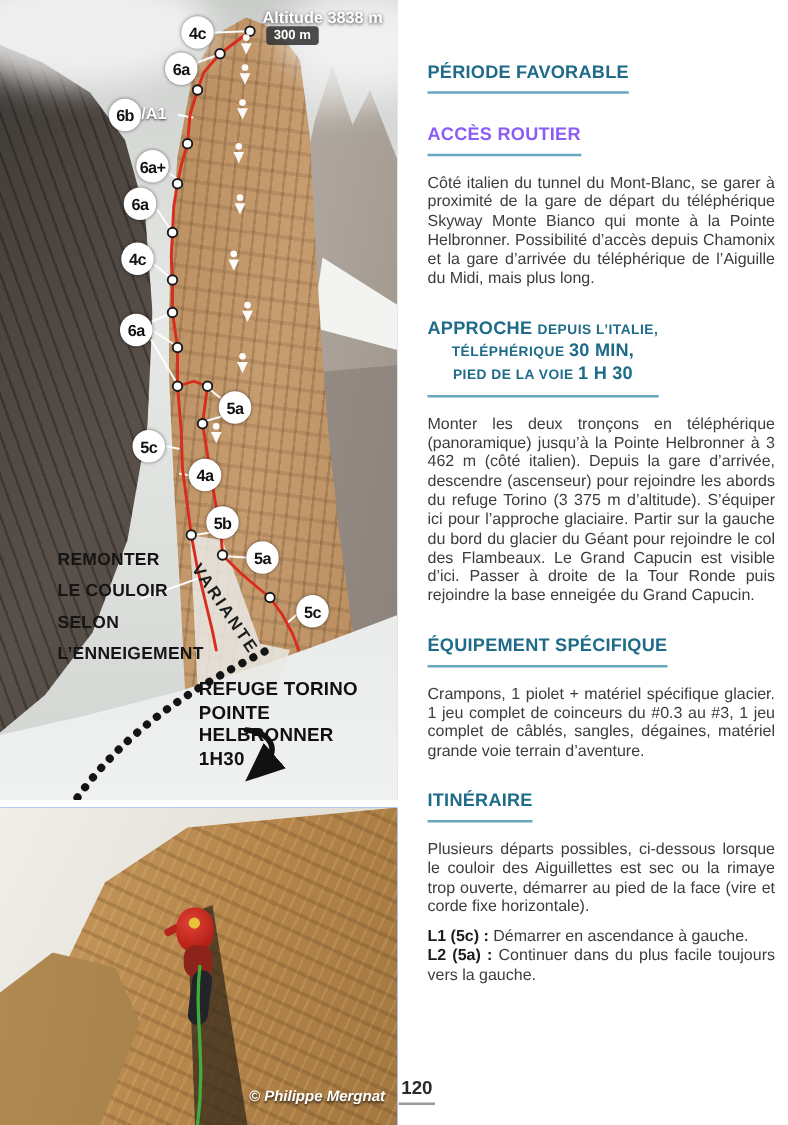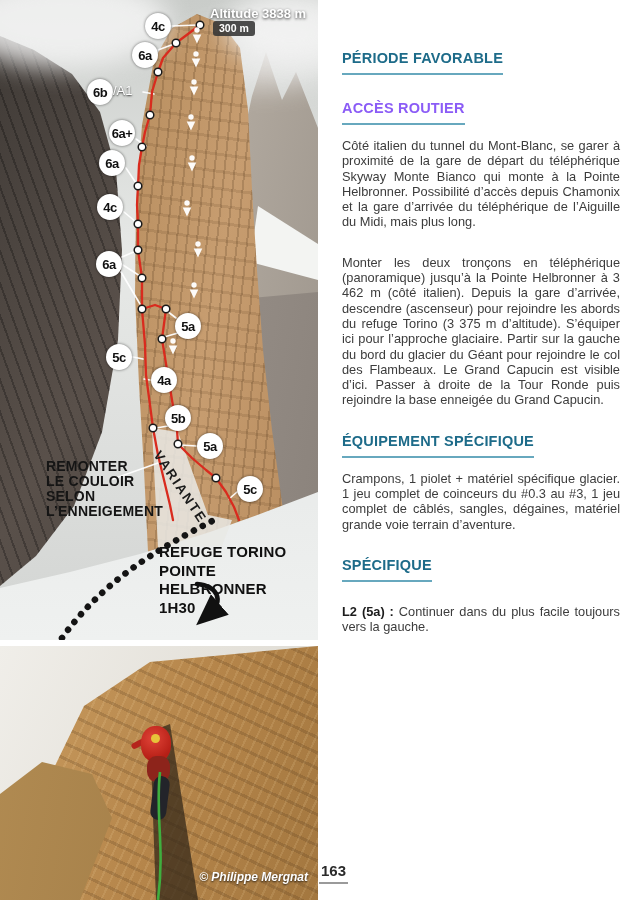--- a/index.html
+++ b/index.html
@@ -21,22 +21,22 @@
   .fog.f1{left:-40px;top:-24px;width:210px;height:92px;}
   .fog.f2{left:180px;top:24px;width:170px;height:64px;opacity:.7;}
   .fog.f3{left:226px;top:-8px;width:130px;height:70px;}
   .snow-bottom{clip-path:polygon(0 588px,70px 572px,140px 554px,210px 532px,260px 514px,318px 492px,318px 640px,0 640px);background:linear-gradient(#f5f6f5,#e8eae9 70%,#eff1f0);}
   .couloir-snow{clip-path:polygon(152px 428px,178px 432px,208px 515px,232px 520px,222px 546px,158px 548px);background:rgba(233,233,229,.85);}
   .topo-svg{position:absolute;left:0;top:0;width:318px;height:640px;}
 
   .alt-label{position:absolute;left:210px;top:6px;color:#fff;font-size:13px;font-weight:bold;text-shadow:0 1px 3px rgba(0,0,0,.75);white-space:nowrap;}
   .badge-300{position:absolute;left:213px;top:21px;background:rgba(52,52,52,.88);color:#fff;font-size:10.5px;font-weight:bold;padding:1px 6px 2px;border-radius:3px;}
   .marker{position:absolute;width:26px;height:26px;border-radius:50%;background:#fff;box-shadow:0 0 3px rgba(0,0,0,.55);display:flex;align-items:center;justify-content:center;font-size:13px;font-weight:bold;color:#111;letter-spacing:-0.5px;}
-  .marker .suffix{position:absolute;left:26px;top:4px;color:#fff;font-size:13px;font-weight:normal;text-shadow:0 1px 2px rgba(0,0,0,.8);white-space:nowrap;letter-spacing:0;}
-  .couloir-note{position:absolute;left:46px;top:435px;font-size:14px;font-weight:bold;color:#151515;line-height:15px;white-space:pre-line;letter-spacing:.2px;margin-top:24px;}
+  .marker .suffix{position:absolute;left:26px;top:4px;color:#fff;font-size:13px;font-weight:bold;text-shadow:0 1px 2px rgba(0,0,0,.8);white-space:nowrap;letter-spacing:0;}
+  .couloir-note{position:absolute;left:46px;top:435px;font-size:14px;font-weight:bold;color:#151515;line-height:25px;white-space:pre-line;letter-spacing:.2px;}
   .variante-label{position:absolute;left:163px;top:448px;transform:rotate(56deg);transform-origin:left top;font-size:13.5px;font-weight:bold;color:#1b1b1b;letter-spacing:2px;white-space:nowrap;}
   .refuge-note{position:absolute;left:159px;top:543px;font-size:15px;font-weight:bold;color:#101010;line-height:18.5px;white-space:pre-line;letter-spacing:.2px;}
 
   
   .photo-climber{position:absolute;left:0;top:646px;width:318px;height:254px;overflow:hidden;background:#3b82f6;}
   .b-sky{background:linear-gradient(115deg,#f0eee9,#e6e3dc 45%,#dbd8d0);}
   .b-slab{clip-path:polygon(84px 60px,150px 16px,318px 0,318px 254px,0 254px,0 186px,50px 130px);background:linear-gradient(110deg,#cb9e62,#b5854a 55%,#a3773f);}
   .b-slab-tex{clip-path:polygon(84px 60px,150px 16px,318px 0,318px 254px,0 254px,0 186px,50px 130px);background:repeating-linear-gradient(25deg,rgba(70,45,20,.18) 0 3px,transparent 3px 14px),repeating-linear-gradient(115deg,rgba(255,230,180,.12) 0 2px,transparent 2px 9px);}
   .b-crack{clip-path:polygon(150px 86px,170px 78px,198px 254px,156px 254px);background:rgba(48,37,23,.72);}
   .b-left-rock{clip-path:polygon(0 148px,42px 116px,92px 128px,112px 172px,80px 254px,0 254px);background:linear-gradient(100deg,#b18b52,#9c7742);}
@@ -181,42 +181,49 @@
     <div class="c-part c-pack"></div>
     <div class="c-part c-patch"></div>
     <div class="c-part c-body"></div>
     <div class="c-part c-legs"></div>
     <svg class="rope-svg" viewBox="0 0 318 254">
       <path id="rope-path" d="M160,126 C155,168 165,200 158,254" fill="none" stroke-width="2.6" stroke="#3fae3e"></path>
     </svg>
     <div class="credit">© Philippe Mergnat</div>
   </div>
 
-  <div class="page-number">163</div>
+  <div class="page-number">120</div>
 
   <div class="right-col">
 
     <div class="sec">
       <h2 style="color: rgb(29, 107, 137);">PÉRIODE FAVORABLE</h2>
     </div>
 
     <div class="sec">
       <h2 style="color: #8b5cf6;">ACCÈS ROUTIER</h2>
       <p>Côté italien du tunnel du Mont-Blanc, se garer à proximité de la gare de départ du téléphérique Skyway Monte Bianco qui monte à la Pointe Helbronner. Possibilité d’accès depuis Chamonix et la gare d’arrivée du téléphérique de l’Aiguille du Midi, mais plus long.</p>
     </div>
 
     <div class="sec">
+      <h2 id="approche-title" style="color: rgb(29, 107, 137);">
+          <span class="tl"><span class="big">APPROCHE </span><span class="small">DEPUIS L’ITALIE,</span></span>
+          <span class="tl"><span class="small">TÉLÉPHÉRIQUE </span><span class="big">30 MIN,</span></span>
+          <span class="tl"><span class="small">PIED DE LA VOIE </span><span class="big">1 H 30</span></span>
+        </h2>
       <p>Monter les deux tronçons en téléphérique (panoramique) jusqu’à la Pointe Helbronner à 3 462 m (côté italien). Depuis la gare d’arrivée, descendre (ascenseur) pour rejoindre les abords du refuge Torino (3 375 m d’altitude). S’équiper ici pour l’approche glaciaire. Partir sur la gauche du bord du glacier du Géant pour rejoindre le col des Flambeaux. Le Grand Capucin est visible d’ici. Passer à droite de la Tour Ronde puis rejoindre la base enneigée du Grand Capucin.</p>
     </div>
 
     <div class="sec">
       <h2 style="color: rgb(29, 107, 137);">ÉQUIPEMENT SPÉCIFIQUE</h2>
       <p>Crampons, 1 piolet + matériel spécifique glacier. 1 jeu complet de coinceurs du #0.3 au #3, 1 jeu complet de câblés, sangles, dégaines, matériel grande voie terrain d’aventure.</p>
     </div>
 
     <div class="sec">
-      <h2 style="color: rgb(29, 107, 137);">SPÉCIFIQUE</h2>
+      <h2 style="color: rgb(29, 107, 137);">ITINÉRAIRE</h2>
+      <p>Plusieurs départs possibles, ci-dessous lorsque le couloir des Aiguillettes est sec ou la rimaye trop ouverte, démarrer au pied de la face (vire et corde fixe horizontale).</p>
       <div class="gap"></div>
+      <p class="pitch"><b>L1 (5c) :</b> <span>Démarrer en ascendance à gauche.</span></p>
       <p class="pitch"><b>L2 (5a) :</b> <span>Continuer dans du plus facile toujours vers la gauche.</span></p>
     </div>
 
   </div>
 </div>
 
 </body></html>

